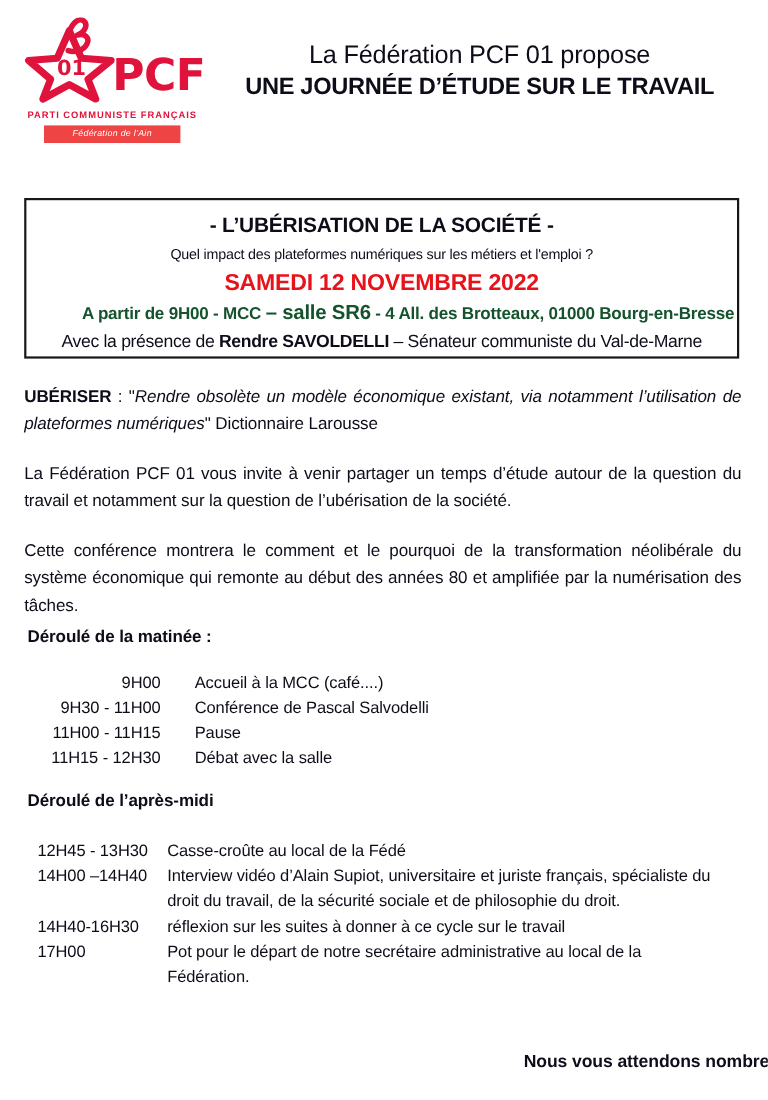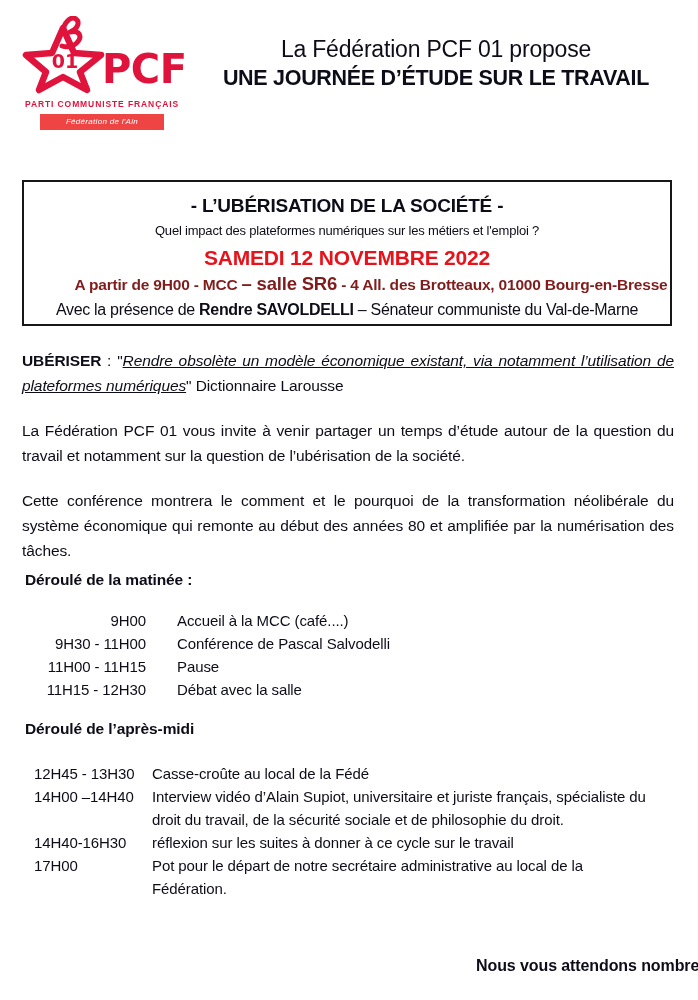--- a/index.html
+++ b/index.html
@@ -133,21 +133,21 @@
     font-size: 21px;
     line-height: 28px;
     font-weight: bold;
     color: #e8121a;
     letter-spacing: -0.2px;
   }
   .ib-place {
     font-size: 15.5px;
     line-height: 24px;
     font-weight: bold;
-    color: #7f1d1d;
+    color: #14532d;
     letter-spacing: -0.2px;
     padding-left: 48px;
   }
   .ib-place .room {
     font-size: 18.5px;
     font-weight: bold;
   }
   .ib-guest {
     font-size: 16px;
     line-height: 25px;
@@ -165,21 +165,21 @@
   }
   .para {
     font-size: 15.5px;
     line-height: 25px;
     text-align: justify;
     margin: 0 0 20px 0;
     letter-spacing: -0.1px;
   }
   .para.last { margin-bottom: 0; }
   .para b { font-weight: bold; }
-  .para i { font-style: italic; text-decoration: underline; }
+  .para i { font-style: italic; }
 
   
   .sched-heading {
     font-size: 15.5px;
     line-height: 24px;
     font-weight: bold;
     letter-spacing: -0.1px;
   }
   .sched-heading.morning {
     position: absolute;

